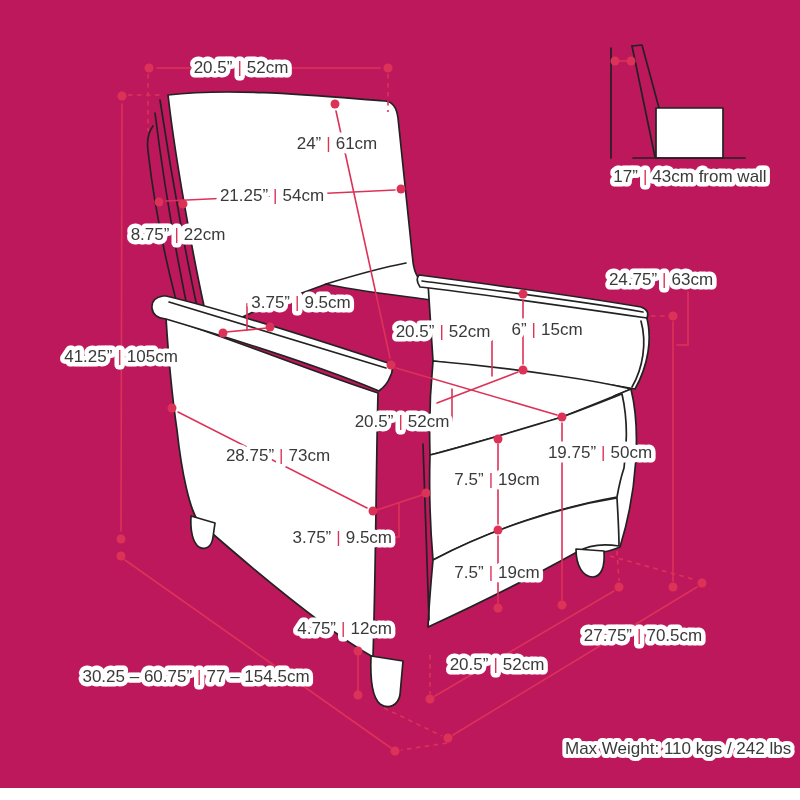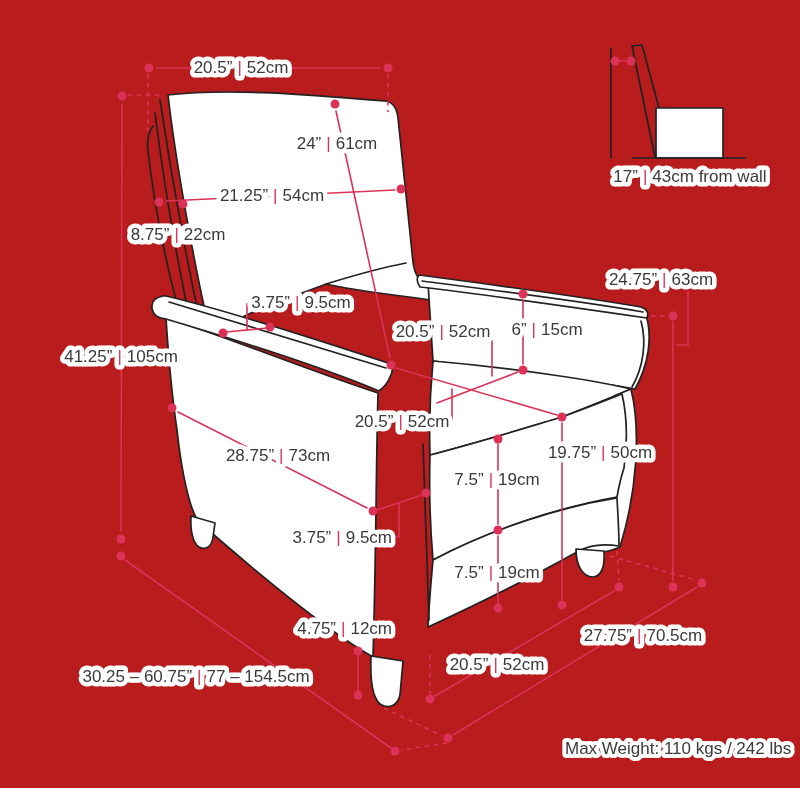--- a/index.html
+++ b/index.html
@@ -1,16 +1,16 @@
 <!DOCTYPE html>
 <html><head>
 <meta charset="utf-8">
 <style>
   html,body{margin:0;padding:0;background:#ffffff;}
-  .canvas{position:relative;width:800px;height:788px;background:#b91c1c;overflow:hidden;
+  .canvas{position:relative;width:800px;height:788px;background:#be185d;overflow:hidden;
           font-family:"Liberation Sans",sans-serif;}
   svg{display:block;}
   
   .ck{stroke:#222222;stroke-width:1.7;fill:none;stroke-linecap:round;stroke-linejoin:round;}
   .cf{stroke:#222222;stroke-width:1.7;fill:#ffffff;stroke-linecap:round;stroke-linejoin:round;}
   
   .rl{stroke:#DC3258;stroke-width:1.6;fill:none;stroke-linecap:round;}
   .rd{stroke:#DC3258;stroke-width:1.6;fill:none;stroke-linecap:butt;stroke-dasharray:4.5 4.5;}
   .dot{fill:#DC3258;stroke:none;}
   

